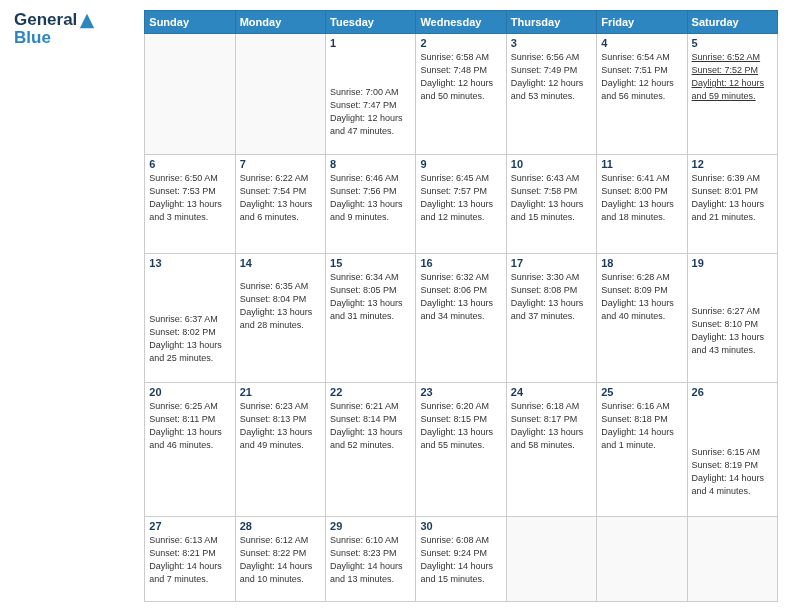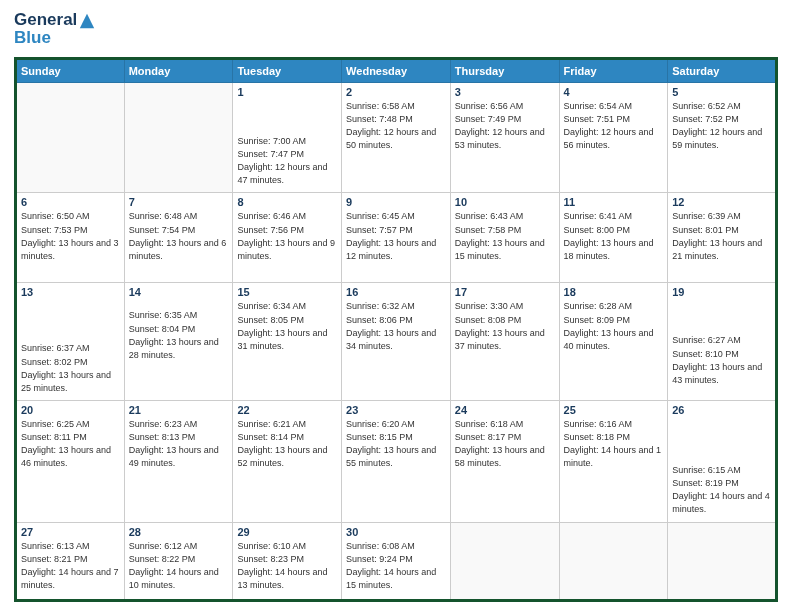--- a/index.html
+++ b/index.html
@@ -8,21 +8,21 @@
       height: 612px;
       font-family: Arial, sans-serif;
       background: #fff;
       overflow: hidden;
     }
     .page {
       width: 792px;
       height: 612px;
       padding: 10px 14px;
       display: flex;
-      flex-direction: column;
+      gap: 48px;
     }
     .header {
       display: flex;
       justify-content: space-between;
       align-items: flex-start;
       margin-bottom: 8px;
     }
     .logo {
       display: flex;
       align-items: center;
@@ -35,21 +35,21 @@
       font-size: 28px;
       color: #1a3a5c;
       font-weight: normal;
     }
     .subtitle {
       font-size: 13px;
       color: #555;
     }
     .calendar {
       flex: 1;
-      border: 3px solid #14532d;
+      border: 1px solid #14532d;
       border-collapse: collapse;
       width: 100%;
       table-layout: fixed;
     }
     .calendar th {
       background: #2e86c1;
       color: #fff;
       font-size: 11px;
       font-weight: bold;
       padding: 5px 4px;
@@ -140,35 +140,35 @@
 Daylight: 12 hours and 53 minutes.</div>
           </td>
           <td>
             <span class="day-num">4</span>
             <div class="day-info" style="white-space: pre-line;">Sunrise: 6:54 AM
 Sunset: 7:51 PM
 Daylight: 12 hours and 56 minutes.</div>
           </td>
           <td>
             <span class="day-num">5</span>
-            <div class="day-info" style="white-space: pre-line;">Sunrise: 6:52 AM
+            <div class="day-info" style="white-space: pre-line; text-decoration: underline;">Sunrise: 6:52 AM
 Sunset: 7:52 PM
 Daylight: 12 hours and 59 minutes.</div>
           </td>
         </tr>
         <tr>
           <td>
             <span class="day-num">6</span>
             <div class="day-info" style="white-space: pre-line;">Sunrise: 6:50 AM
 Sunset: 7:53 PM
 Daylight: 13 hours and 3 minutes.</div>
           </td>
           <td>
             <span class="day-num">7</span>
-            <div class="day-info" style="white-space: pre-line;">Sunrise: 6:48 AM
+            <div class="day-info" style="white-space: pre-line;">Sunrise: 6:22 AM
 Sunset: 7:54 PM
 Daylight: 13 hours and 6 minutes.</div>
           </td>
           <td>
             <span class="day-num">8</span>
             <div class="day-info" style="white-space: pre-line;">Sunrise: 6:46 AM
 Sunset: 7:56 PM
 Daylight: 13 hours and 9 minutes.</div>
           </td>
           <td>

